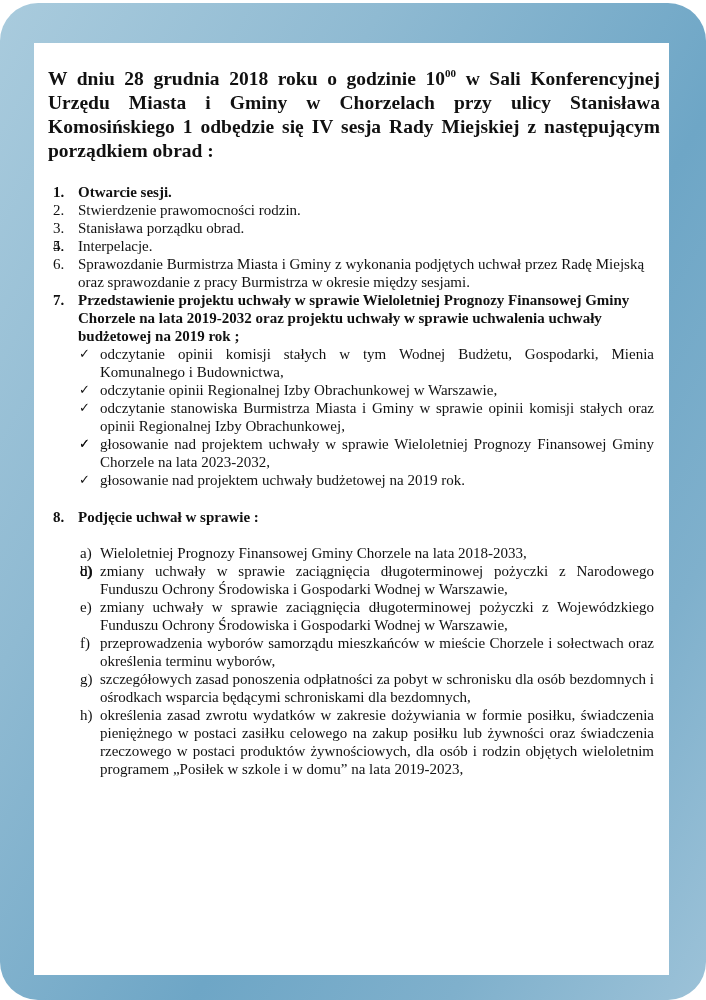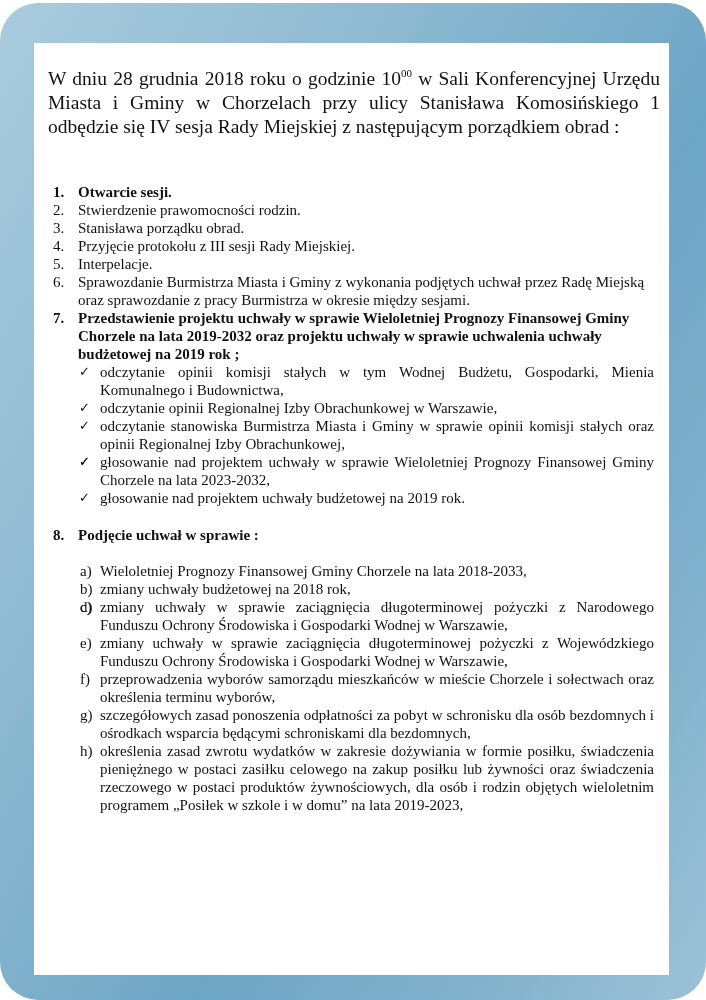--- a/index.html
+++ b/index.html
@@ -13,21 +13,21 @@
     position: absolute; left: 0; top: 3px; width: 706px; height: 997px;
     border-radius: 38px;
     background: linear-gradient(120deg, #a9cbdd 0%, #8fbad2 30%, #6ea6c6 60%, #7fb0cc 80%, #9cc2d8 100%);
   }
   .panel {
     position: absolute; left: 34px; top: 40px; width: 635px; height: 932px;
     background: #ffffff;
   }
   .intro {
     position: absolute; left: 14px; top: 24px; width: 612px;
-    font-weight: normal; font-size: 19.5px; line-height: 24px;
+    font-weight: bold; font-size: 19.5px; line-height: 24px;
     text-align: justify; text-align-last: left;
   }
   .intro sup { font-size: 11px; line-height: 0; vertical-align: 8px; }
   .agenda {
     position: absolute; left: 0; top: 140px; width: 620px;
     font-size: 15px; line-height: 18px;
   }
   .item { position: relative; padding-left: 44px; }
   .item .num { position: absolute; left: 19px; top: 0; }
   .item.bold { font-weight: bold; }
@@ -58,21 +58,20 @@
       <div class="item">
         <span class="num">2.</span>
         <span>Stwierdzenie prawomocności rodzin.</span>
       </div>
       <div class="item">
         <span class="num">3.</span>
         <span>Stanisława porządku obrad.</span>
       </div>
       <div class="item">
         <span class="num">4.</span>
-        <span>Przyjęcie protokołu z III  sesji Rady Miejskiej.</span>
       </div>
       <div class="item">
         <span class="num">5.</span>
         <span>Interpelacje.</span>
       </div>
       <div class="item">
         <span class="num">6.</span>
         <span>Sprawozdanie Burmistrza Miasta i Gminy z wykonania podjętych uchwał przez Radę Miejską oraz sprawozdanie z pracy Burmistrza w okresie między sesjami.</span>
       </div>
       <div class="item bold">
@@ -114,21 +113,20 @@
 
       <div class="gap-mid"></div>
 
       <div class="sublist">
         <div class="letter-item">
           <span class="ltr">a)</span>
           <span>Wieloletniej Prognozy Finansowej Gminy Chorzele na lata 2018-2033,</span>
         </div>
         <div class="letter-item">
           <span class="ltr">b)</span>
-          <span>zmiany uchwały budżetowej na 2018 rok,</span>
         </div>
         <div class="letter-item">
           <span class="ltr">c)</span>
         </div>
         <div class="letter-item">
           <span class="ltr">d)</span>
           <span>zmiany uchwały w sprawie zaciągnięcia długoterminowej pożyczki z Narodowego Funduszu Ochrony Środowiska i Gospodarki Wodnej w Warszawie,</span>
         </div>
         <div class="letter-item">
           <span class="ltr">e)</span>

